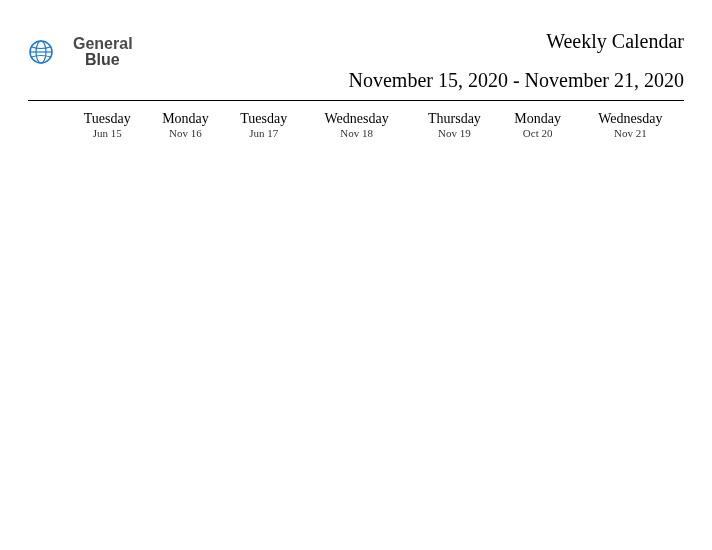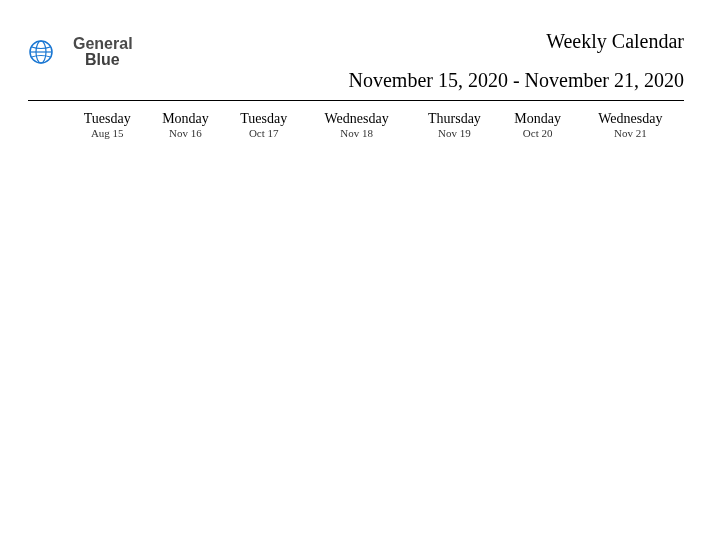--- a/index.html
+++ b/index.html
@@ -111,29 +111,29 @@
 </div>
 
 <hr class="divider">
 
 <table class="calendar">
   <thead>
     <tr>
       <th class="period-col"></th>
       <th>
         <span class="day-name">Tuesday</span>
-        <span class="day-date">Aug 15</span>
+        <span class="day-date">Jun 15</span>
       </th>
       <th>
         <span class="day-name">Monday</span>
         <span class="day-date">Nov 16</span>
       </th>
       <th>
         <span class="day-name">Tuesday</span>
-        <span class="day-date">Oct 17</span>
+        <span class="day-date">Jun 17</span>
       </th>
       <th>
         <span class="day-name">Wednesday</span>
         <span class="day-date">Nov 18</span>
       </th>
       <th>
         <span class="day-name">Thursday</span>
         <span class="day-date">Nov 19</span>
       </th>
       <th>

